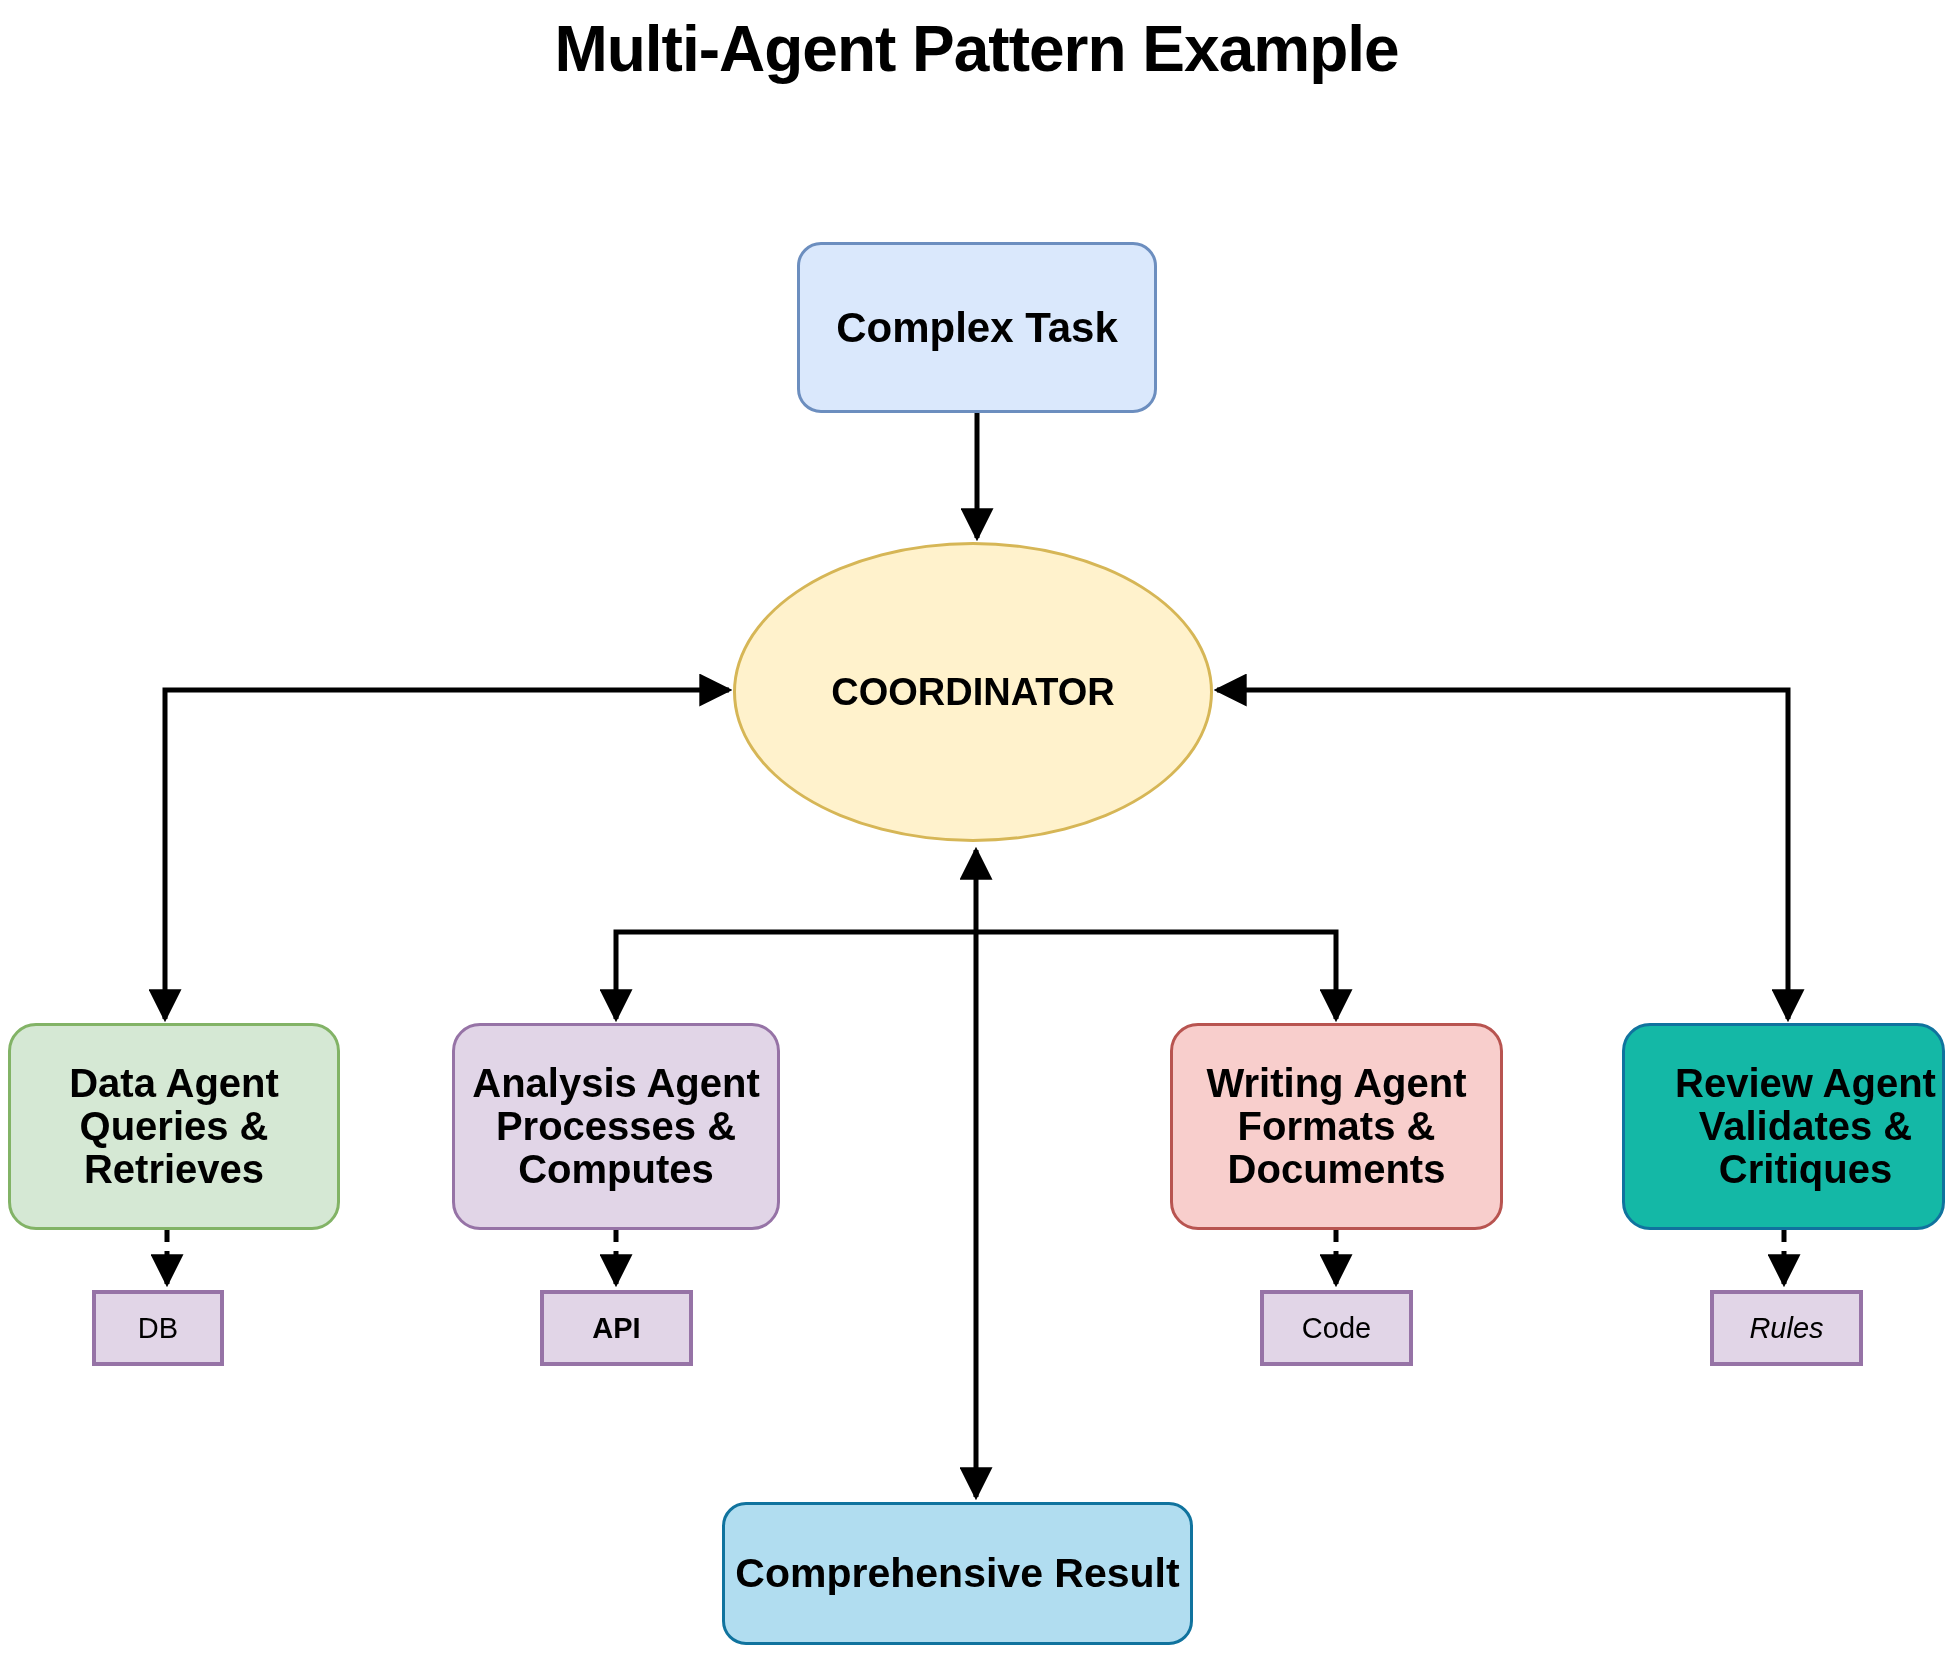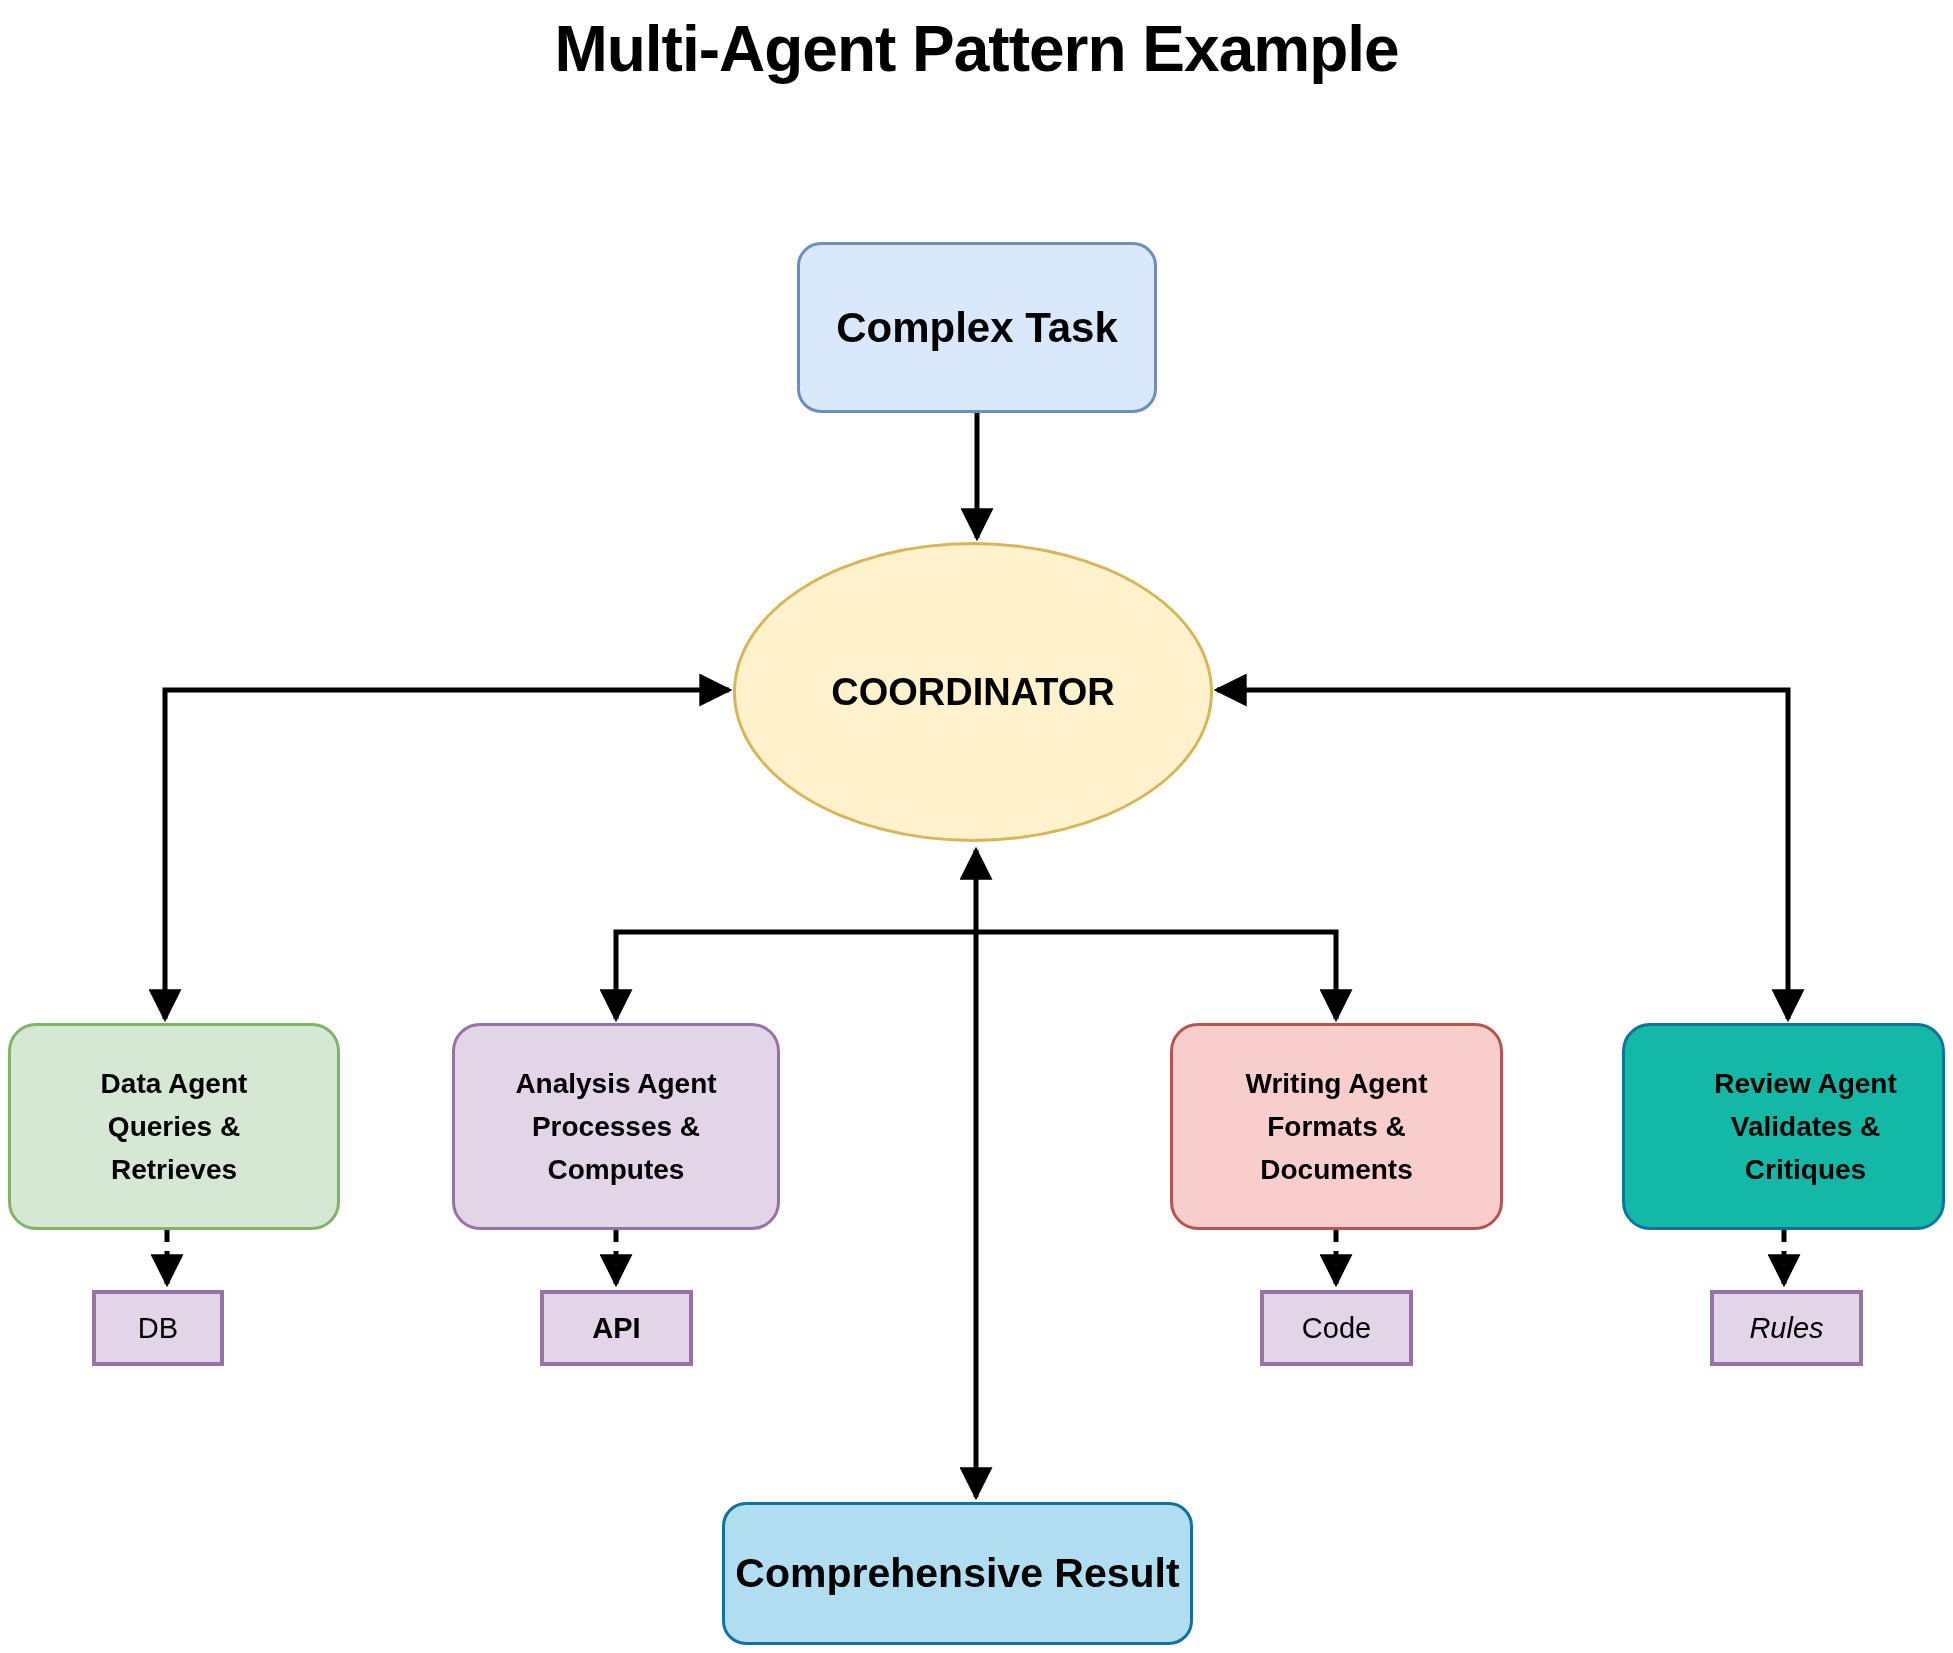--- a/index.html
+++ b/index.html
@@ -63,21 +63,21 @@
   }
   #coordinator {
     left: 733px; top: 542px; width: 480px; height: 300px;
     border-radius: 50%;
     font-size: 38px; font-weight: 700;
     line-height: 51px;
   }
   .agent {
     top: 1023px; height: 207px;
     border-radius: 28px;
-    font-size: 28px; font-weight: 700;
+    font-size: 40px; font-weight: 700;
     line-height: 43px;
   }
   #data-agent     { left: 8px;    width: 332px; }
   #analysis-agent { left: 452px;  width: 328px; }
   #writing-agent  { left: 1170px; width: 333px; }
   #review-agent   { left: 1622px; width: 323px; }
   .store {
     top: 1290px; height: 76px;
     border-width: 4px;
     border-radius: 0;

